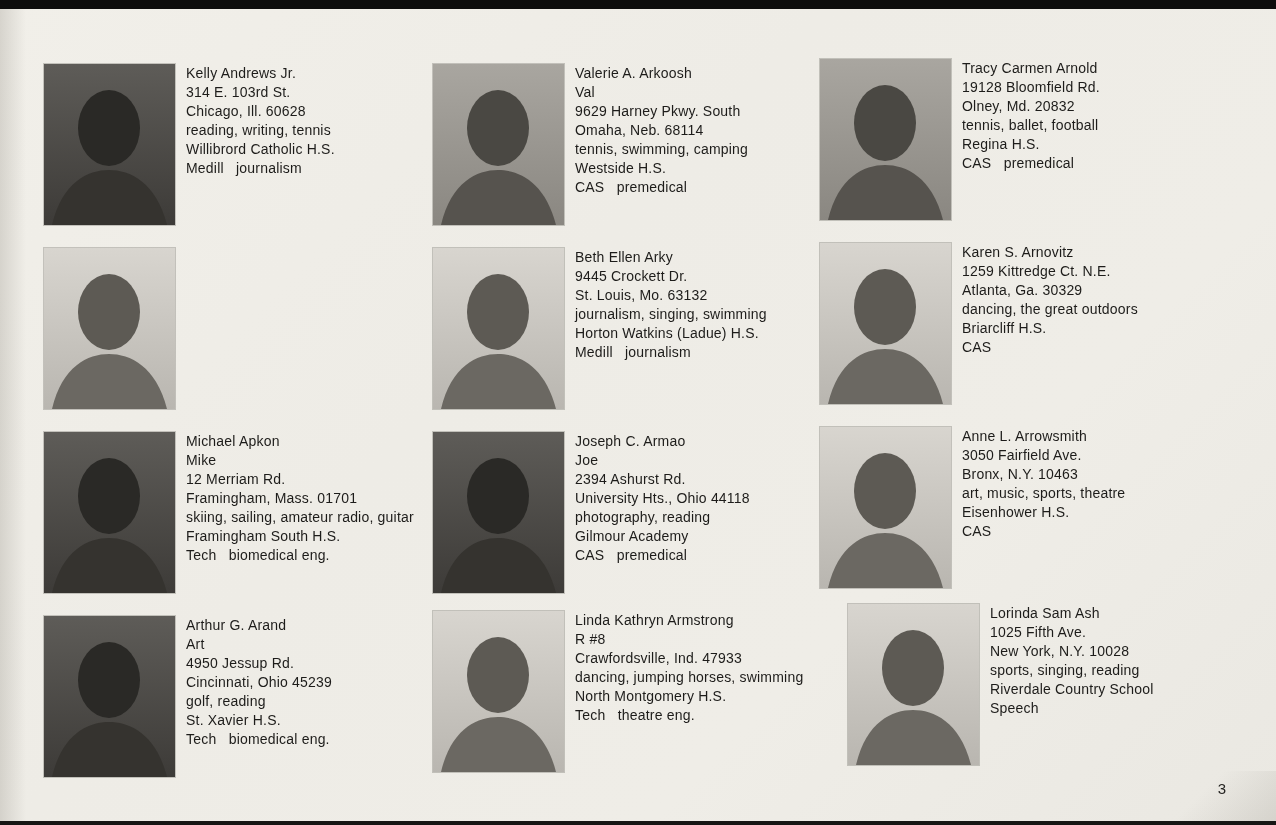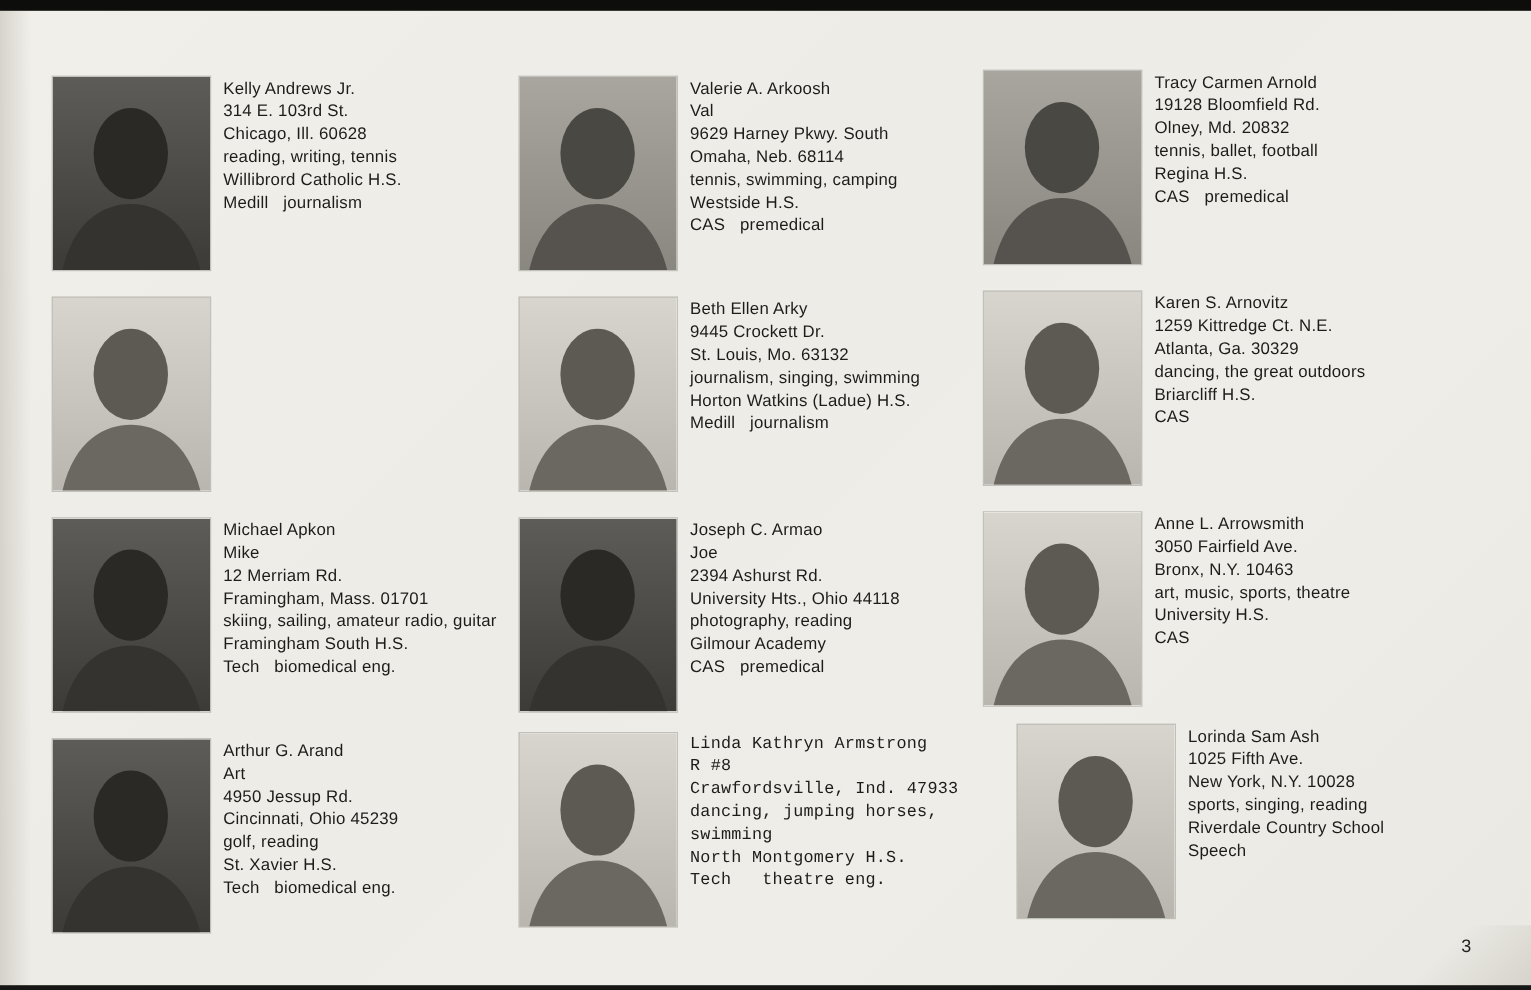--- a/index.html
+++ b/index.html
@@ -55,21 +55,21 @@
     display: grid;
     grid-template-columns: 389px 387px auto;
     grid-auto-rows: 184px;
   }
   .cell {
     display: flex;
     align-items: flex-start;
   }
   
   .cell:nth-child(3n) { transform: translateY(-5px); }
-  .cell:nth-child(11) { transform: translateY(-5px); font-family: Liberation Mono, monospace; }
+  .cell:nth-child(11) { transform: translateY(-5px); }
   .cell:nth-child(12) { transform: translateY(-12px); padding-left: 28px; }
   .photo {
     flex: 0 0 131px;
     width: 131px;
     height: 161px;
     position: relative;
     overflow: hidden;
     box-shadow: 0 0 0 1px rgba(60,58,52,0.25);
   }
   .photo svg { display: block; width: 100%; height: 100%; }
@@ -296,21 +296,21 @@
         <rect class="bg" x="0" y="0" width="131" height="161" fill="url(#pg8)"></rect>
         <ellipse class="head" cx="65" cy="64" rx="31" ry="38" fill="#5d5a54"></ellipse>
         <path class="shoulders" d="M8 161 C 18 118, 44 106, 65 106 C 86 106, 112 118, 123 161 Z" fill="#6b6862"></path>
       </svg>
     </div>
     <div class="text">
       <div class="line name">Anne L. Arrowsmith</div>
     <div class="line">3050 Fairfield Ave.</div>
           <div class="line">Bronx, N.Y. 10463</div>
           <div class="line">art, music, sports, theatre</div>
-          <div class="line">University H.S.</div>
+          <div class="line">Eisenhower H.S.</div>
           <div class="line">CAS</div>
         </div>
   </div>
 
   <div class="cell">
     <div class="photo">
       <svg viewBox="0 0 131 161" preserveAspectRatio="none">
         <defs>
               <linearGradient id="pg9" x1="0" y1="0" x2="0" y2="1">
                 <stop offset="0" stop-color="#5e5c58"></stop>

